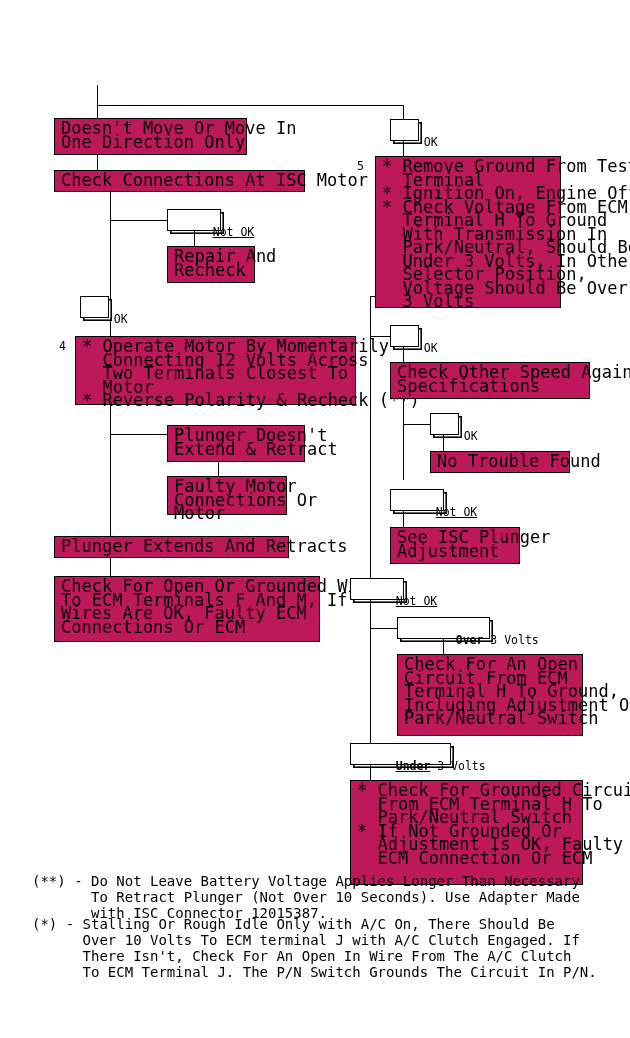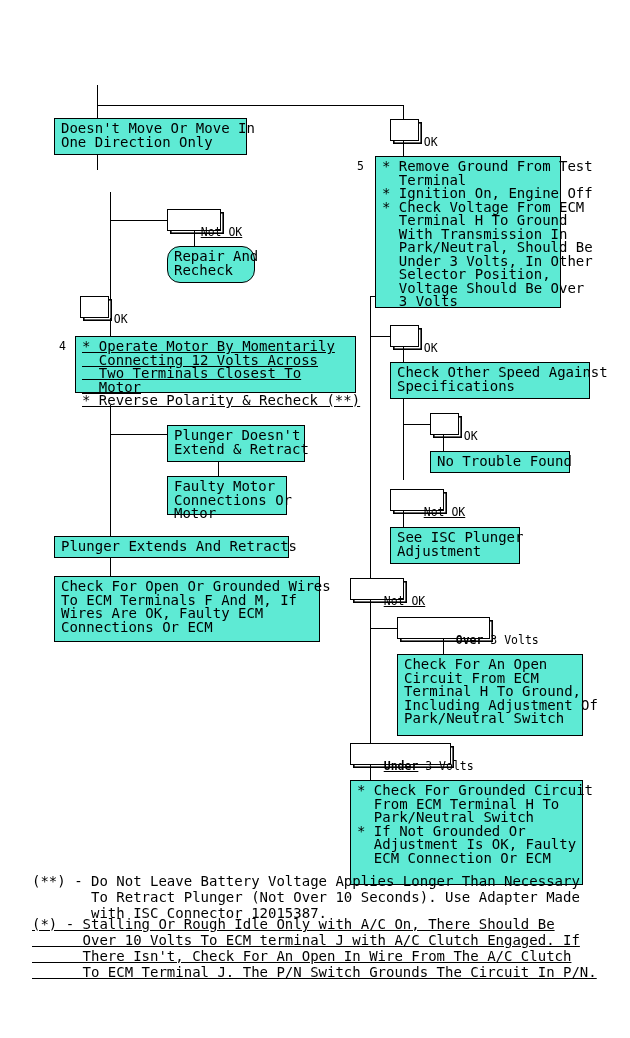--- a/index.html
+++ b/index.html
@@ -10,33 +10,33 @@
   }
   #chart{position:absolute;left:0;top:0;width:630px;height:1038px;}
 
   .title{
     position:absolute;font-size:12.5px;letter-spacing:0px;white-space:pre;
   }
 
   
   .box{
     position:absolute;border:1px solid #000;box-sizing:border-box;
-    background:#5eead4;font-size:14px;line-height:13.5px;
+    background:#be185d;font-size:17px;line-height:13.5px;
     padding:3px 13px 3px 6px;white-space:pre;
   }
 
   
   .tag{
     position:absolute;border:1.4px solid #000;box-sizing:border-box;
     background:#fff;font-size:11.5px;line-height:13.5px;
     padding:2px 5px 2px 5px;white-space:pre;
     box-shadow:3px 3px 0 -1.6px #fff, 3px 3px 0 0 #000;
   }
   .tag b{font-weight:bold;}
-  .u{text-decoration:underline;}
+  .u{text-decoration:underline;margin-left:12px;}
 
   
   .steplab{position:absolute;font-size:11.5px;line-height:13.5px;}
 
   
   .ln{position:absolute;background:#000;}
   .lnv{width:1px;}
   .lnh{height:1px;}
 
   .note{
@@ -52,42 +52,43 @@
   <div class="ln lnv" style="left:97px;top:85px;height:20px;"></div>
   <div class="ln lnh" style="left:97px;top:105px;width:307px;"></div>
   <div class="ln lnv" style="left:97px;top:105px;height:13px;"></div>
   <div class="ln lnv" style="left:403px;top:105px;height:14px;"></div>
 
   <div class="box" style="left:54px;top:118px;width:193px;height:37px;">Doesn't Move Or Move In
 One Direction Only</div>
 
   <div class="ln lnv" style="left:97px;top:155px;height:15px;"></div>
 
+  <div class="box" style="left:54px;top:170px;width:251px;height:22px;">Check Connections At ISC Motor</div>
 
   <div class="ln lnv" style="left:110px;top:192px;height:115px;"></div>
   <div class="ln lnh" style="left:110px;top:220px;width:57px;"></div>
 
   <div class="tag" style="left:167px;top:209px;width:54px;height:22px;">
     <span class="u">Not OK</span>
   </div>
 
   <div class="ln lnv" style="left:194px;top:231px;height:15px;"></div>
 
-  <div class="box" style="left:167px;top:246px;width:88px;height:37px;border-radius:13px;">Repair And
+  <div class="box" style="left:167px;top:246px;width:88px;height:37px;">Repair And
 Recheck</div>
 
   <div class="tag" style="left:80px;top:296px;width:29px;height:22px;">
     <span>OK</span>
   </div>
 
   <div class="ln lnv" style="left:110px;top:318px;height:18px;"></div>
 
   <div class="steplab" style="left:59px;top:340px;">4</div>
 
-  <div class="box" style="left:75px;top:336px;width:281px;height:57px;text-decoration:underline;">* Operate Motor By Momentarily
+  <div class="box" style="left:75px;top:336px;width:281px;height:69px;">* Operate Motor By Momentarily
   Connecting 12 Volts Across
   Two Terminals Closest To
   Motor
 * Reverse Polarity &amp; Recheck (**)</div>
 
   <div class="ln lnv" style="left:110px;top:405px;height:131px;"></div>
   <div class="ln lnh" style="left:110px;top:434px;width:57px;"></div>
 
   <div class="box" style="left:167px;top:425px;width:138px;height:37px;">Plunger Doesn't
 Extend &amp; Retract</div>
@@ -188,18 +189,18 @@
   <div class="box" style="left:350px;top:780px;width:233px;height:105px;">* Check For Grounded Circuit
   From ECM Terminal H To
   Park/Neutral Switch
 * If Not Grounded Or
   Adjustment Is OK, Faulty
   ECM Connection Or ECM</div>
 
   <div class="note" style="left:32px;top:873px;">(**) - Do Not Leave Battery Voltage Applies Longer Than Necessary
        To Retract Plunger (Not Over 10 Seconds). Use Adapter Made
        with ISC Connector 12015387.</div>
-  <div class="note" style="left:32px;top:916px;text-decoration:underline;">(*) - Stalling Or Rough Idle Only with A/C On, There Should Be
+  <div class="note" style="left:32px;top:916px;">(*) - Stalling Or Rough Idle Only with A/C On, There Should Be
       Over 10 Volts To ECM terminal J with A/C Clutch Engaged. If
       There Isn't, Check For An Open In Wire From The A/C Clutch
       To ECM Terminal J. The P/N Switch Grounds The Circuit In P/N.</div>
 
 </div>
 
 </body></html>

